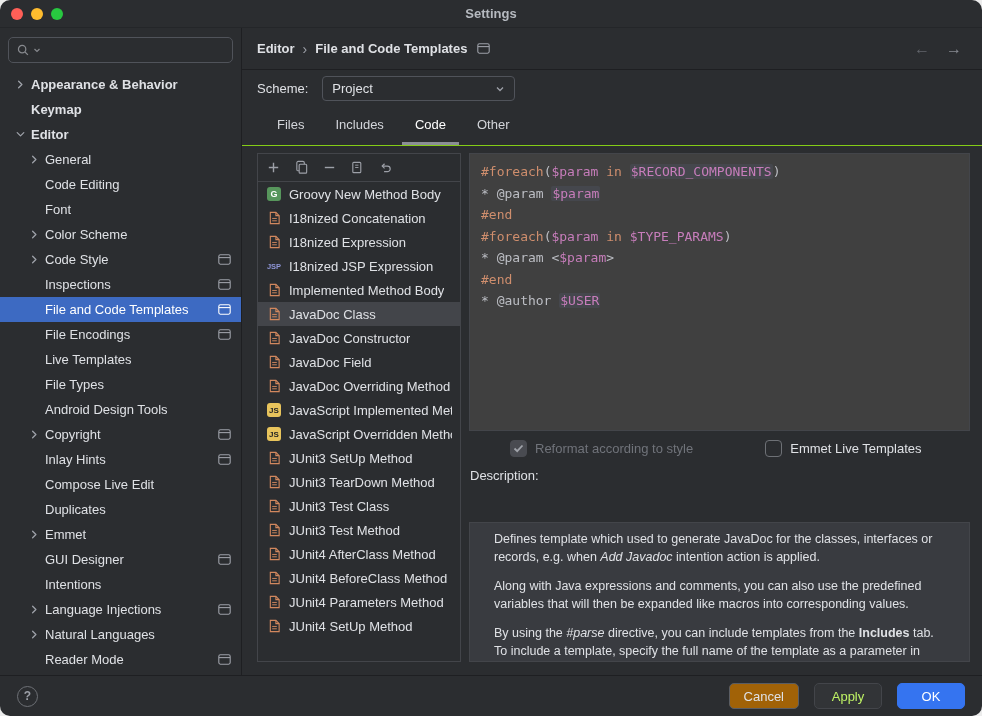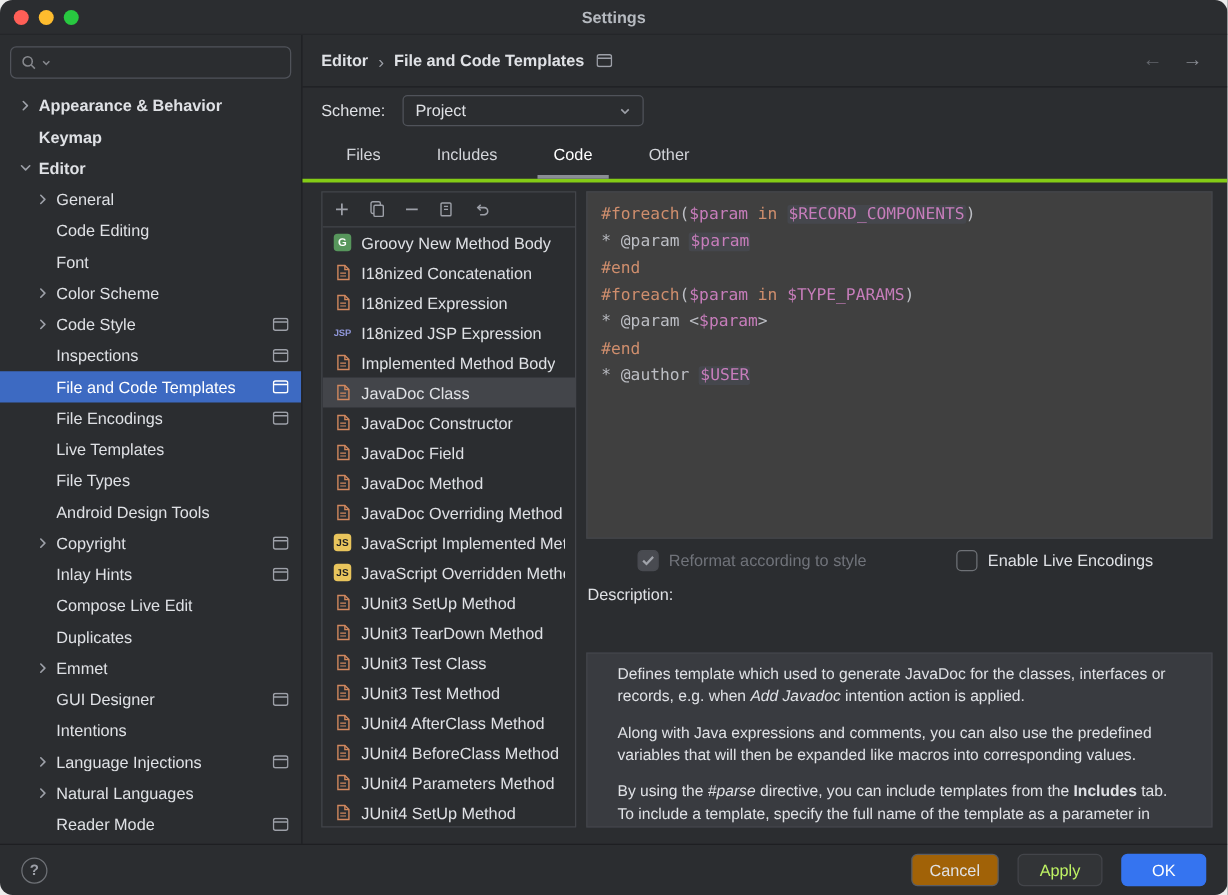--- a/index.html
+++ b/index.html
@@ -38,21 +38,21 @@
   .crumb-badge{ display:flex; margin-left:2px; }
   .navarrows{ margin-left:auto; display:flex; gap:16px; font-size:16px; }
   .arrow-back{ color:#62656b; } .arrow-fwd{ color:#888b92; }
 
   .scheme-row{ flex:0 0 37px; display:flex; align-items:center; padding-left:15px; gap:14px; }
   .select{ width:193px; height:25px; border:1px solid #50535a; border-radius:4px; display:flex; align-items:center;
            padding:0 9px; gap:6px; background:transparent; }
   .select .val{ flex:1; }
   .select .dd{ display:flex; }
 
-  .tabs-row{ flex:0 0 39px; display:flex; align-items:stretch; padding-left:22px; border-bottom:3px solid #84cc16; gap:19px; }
+  .tabs-row{ flex:0 0 39px; display:flex; align-items:stretch; padding-left:22px; border-bottom:1px solid #84cc16; gap:5px; }
   .tab{ padding:0 13px; display:flex; align-items:center; border-bottom:3px solid transparent; color:#d3d5da; cursor:default; }
   .tab.sel{ color:#fff; border-bottom-color:#8b8e95; }
 
   .content{ flex:1; display:flex; padding:7px 12px 13px 15px; gap:8px; min-height:0; }
   .list-panel{ flex:0 0 204px; width:204px; border:1px solid var(--panel-border,#43454A); display:flex; flex-direction:column; overflow:hidden; background:#2b2d30; }
   .list-toolbar{ flex:0 0 28px; border-bottom:1px solid #43454a; display:flex; align-items:center; padding:0 7px; gap:11px; }
   .tbico{ width:17px; height:17px; display:flex; align-items:center; justify-content:center; }
   .tlist{ flex:1; overflow:hidden; }
   .litem{ height:24px; display:flex; align-items:center; gap:7px; padding:0 8px; white-space:nowrap; cursor:default; }
   .litem.sel{ background:var(--list-selection,#43454A); }
@@ -449,30 +449,20 @@
                 <span class="llabel">JavaDoc Field</span>
               </div>
               <div class="litem">
                 <span class="fico tmpl">
                   <svg width="13" height="14" viewBox="0 0 14 15">
                     <path d="M2.5 1.5h6L12 5v8.5H2.5z" fill="none" stroke="#D2885E" stroke-width="1.2"></path>
                     <path d="M8.5 1.5V5H12" fill="none" stroke="#D2885E" stroke-width="1.2"></path>
                     <path d="M4.5 8h5M4.5 10.5h5" stroke="#D2885E" stroke-width="1"></path>
                   </svg>
                 </span>
-                <span class="llabel">JavaDoc Method</span>
-              </div>
-              <div class="litem">
-                <span class="fico tmpl">
-                  <svg width="13" height="14" viewBox="0 0 14 15">
-                    <path d="M2.5 1.5h6L12 5v8.5H2.5z" fill="none" stroke="#D2885E" stroke-width="1.2"></path>
-                    <path d="M8.5 1.5V5H12" fill="none" stroke="#D2885E" stroke-width="1.2"></path>
-                    <path d="M4.5 8h5M4.5 10.5h5" stroke="#D2885E" stroke-width="1"></path>
-                  </svg>
-                </span>
                 <span class="llabel">JavaDoc Overriding Method</span>
               </div>
               <div class="litem">
                 <span class="fico js">JS</span>
                 <span class="llabel">JavaScript Implemented Met</span>
               </div>
               <div class="litem">
                 <span class="fico js">JS</span>
                 <span class="llabel">JavaScript Overridden Metho</span>
               </div>
@@ -574,21 +564,21 @@
             <label class="cb disabled">
               <span class="cbox">
                 <svg width="11" height="9" viewBox="0 0 11 9">
                     <path d="M1.5 4.5L4.2 7.2L9.5 1.5" stroke="#a0a3aa" stroke-width="1.8" fill="none"></path>
                   </svg>
               </span>
               <span>Reformat according to style</span>
             </label>
             <label class="cb">
               <span class="cbox"></span>
-              <span>Enable Live Encodings</span>
+              <span>Emmet Live Templates</span>
             </label>
           </div>
 
           <div class="desc-label">Description:</div>
           <div class="desc-box">
               <div class="dpara"><span>Defines template which used to generate JavaDoc for the classes, interfaces or records, e.g. when </span><span class="i">Add Javadoc</span><span> intention action is applied.</span></div>
               <div class="dpara"><span>Along with Java expressions and comments, you can also use the predefined variables that will then be expanded like macros into corresponding values.</span></div>
               <div class="dpara"><span>By using the </span><span class="i">#parse</span><span> directive, you can include templates from the </span><span class="b">Includes</span><span> tab. To include a template, specify the full name of the template as a parameter in quotation marks (for example, </span><span class="i">#parse(“File Header.java”)</span><span>).</span></div>
               <div class="dpara"><span>Predefined variables take the following values:</span></div>
             </div>

